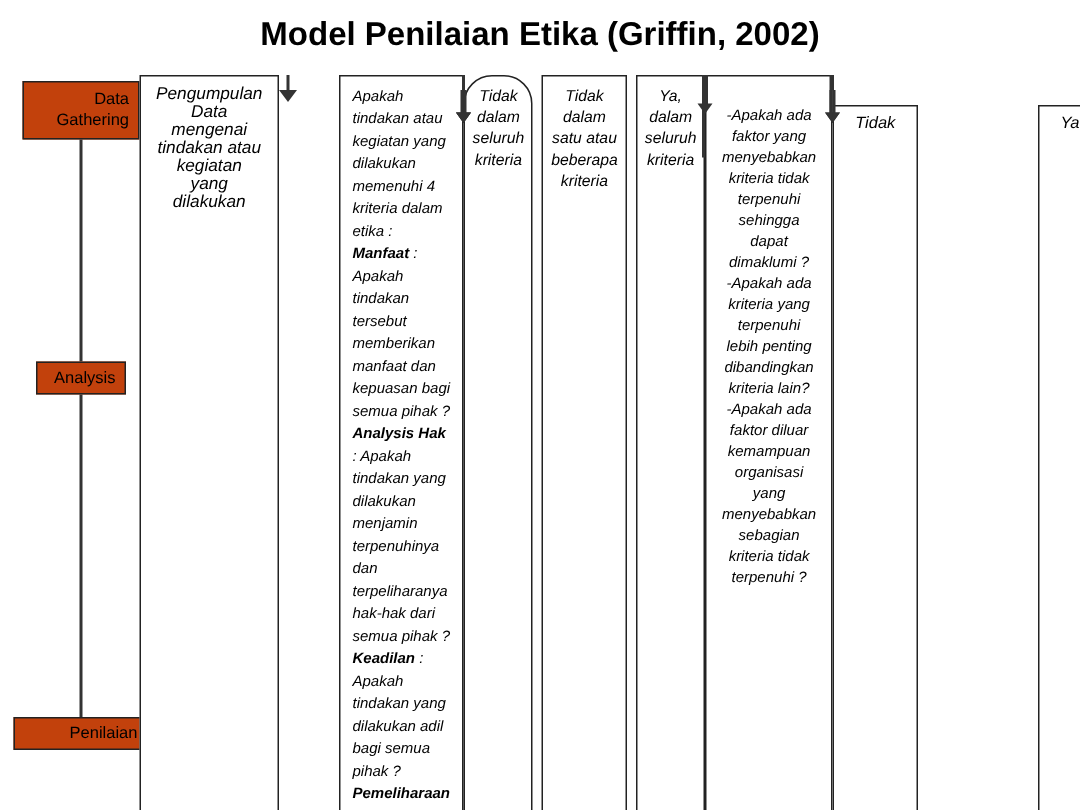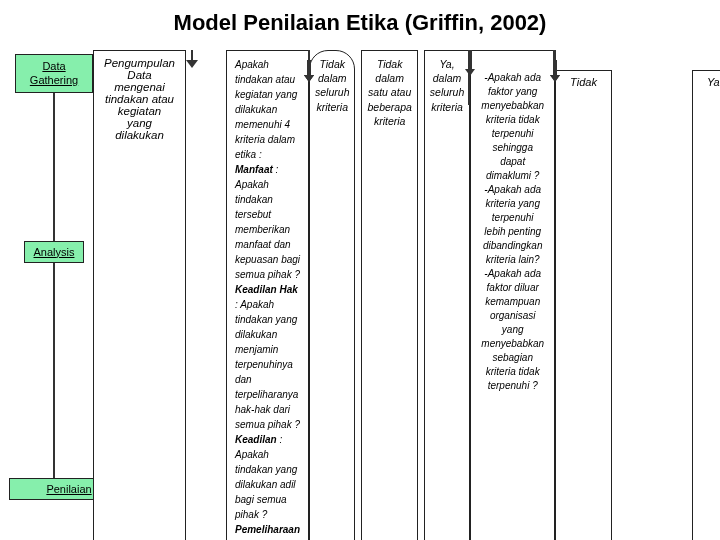--- a/index.html
+++ b/index.html
@@ -21,24 +21,23 @@
       text-align: center;
       font-size: 22px;
       font-weight: bold;
       margin-bottom: 14px;
       font-family: Arial, sans-serif;
     }
     .label-box {
       border: 1.5px solid #222;
       padding: 4px 6px;
       font-size: 11.5px;
-      background: #86efac;
-      text-align: center;
+      background: #c2410c;
+      text-align: right;
       min-width: 60px;
-      text-decoration: underline;
     }
     .box {
       border: 1.5px solid #222;
       padding: 5px 8px;
       background: #fff;
       font-size: 11px;
     }
     .top-box {
       text-align: center;
       font-size: 12px;
@@ -177,21 +176,21 @@
       <div class="box top-box" style="font-size:11.5px; text-align:center; padding: 6px 10px;">Pengumpulan Data mengenai tindakan atau kegiatan yang dilakukan</div>
 
       <div class="connector">
         <div class="vline" style="height:10px;"></div>
         <div class="arrow-head-down"></div>
       </div>
 
       <div class="box analysis-box">
         <span style="white-space: pre-wrap; font-size:10px; line-height:1.4;">Apakah tindakan atau kegiatan yang dilakukan memenuhi 4 kriteria dalam etika :
 <b>Manfaat</b> : Apakah tindakan tersebut memberikan manfaat dan kepuasan bagi semua pihak ?
-<b>Keadilan Hak</b> : Apakah tindakan yang dilakukan menjamin terpenuhinya dan terpeliharanya hak-hak dari semua pihak ?
+<b>Analysis Hak</b> : Apakah tindakan yang dilakukan menjamin terpenuhinya dan terpeliharanya hak-hak dari semua pihak ?
 <b>Keadilan</b> : Apakah tindakan yang dilakukan adil bagi semua pihak ?
 <b>Pemeliharaan</b> : Apakah tindakan yang dilakukan konsisten dengan tanggung jawab pemeliharaan dalam berbagai hal ?</span>
       </div>
 
       <div style="position: relative; height: 28px;">
 
         <div style="position:absolute; left:50%; top:0; width:2px; height:10px; background:#333; transform:translateX(-50%);"></div>
 
         <div style="position:absolute; left:8%; top:10px; width:84%; height:2px; background:#333;"></div>
 

